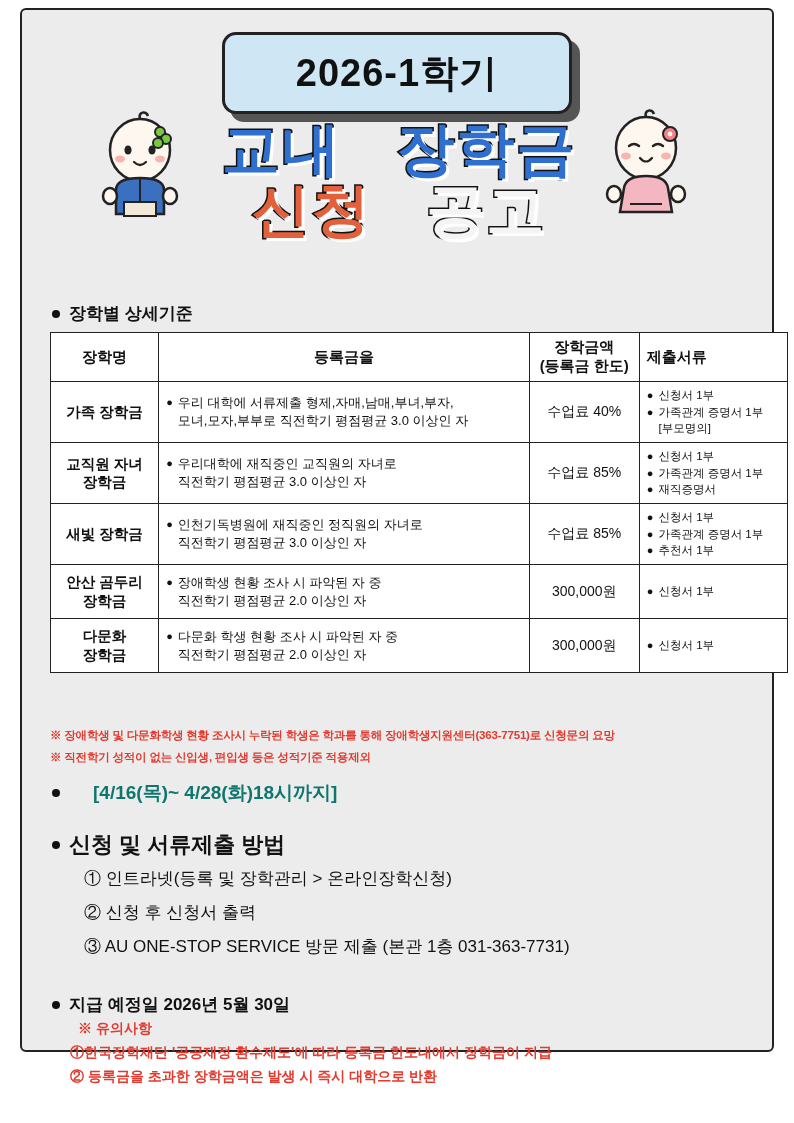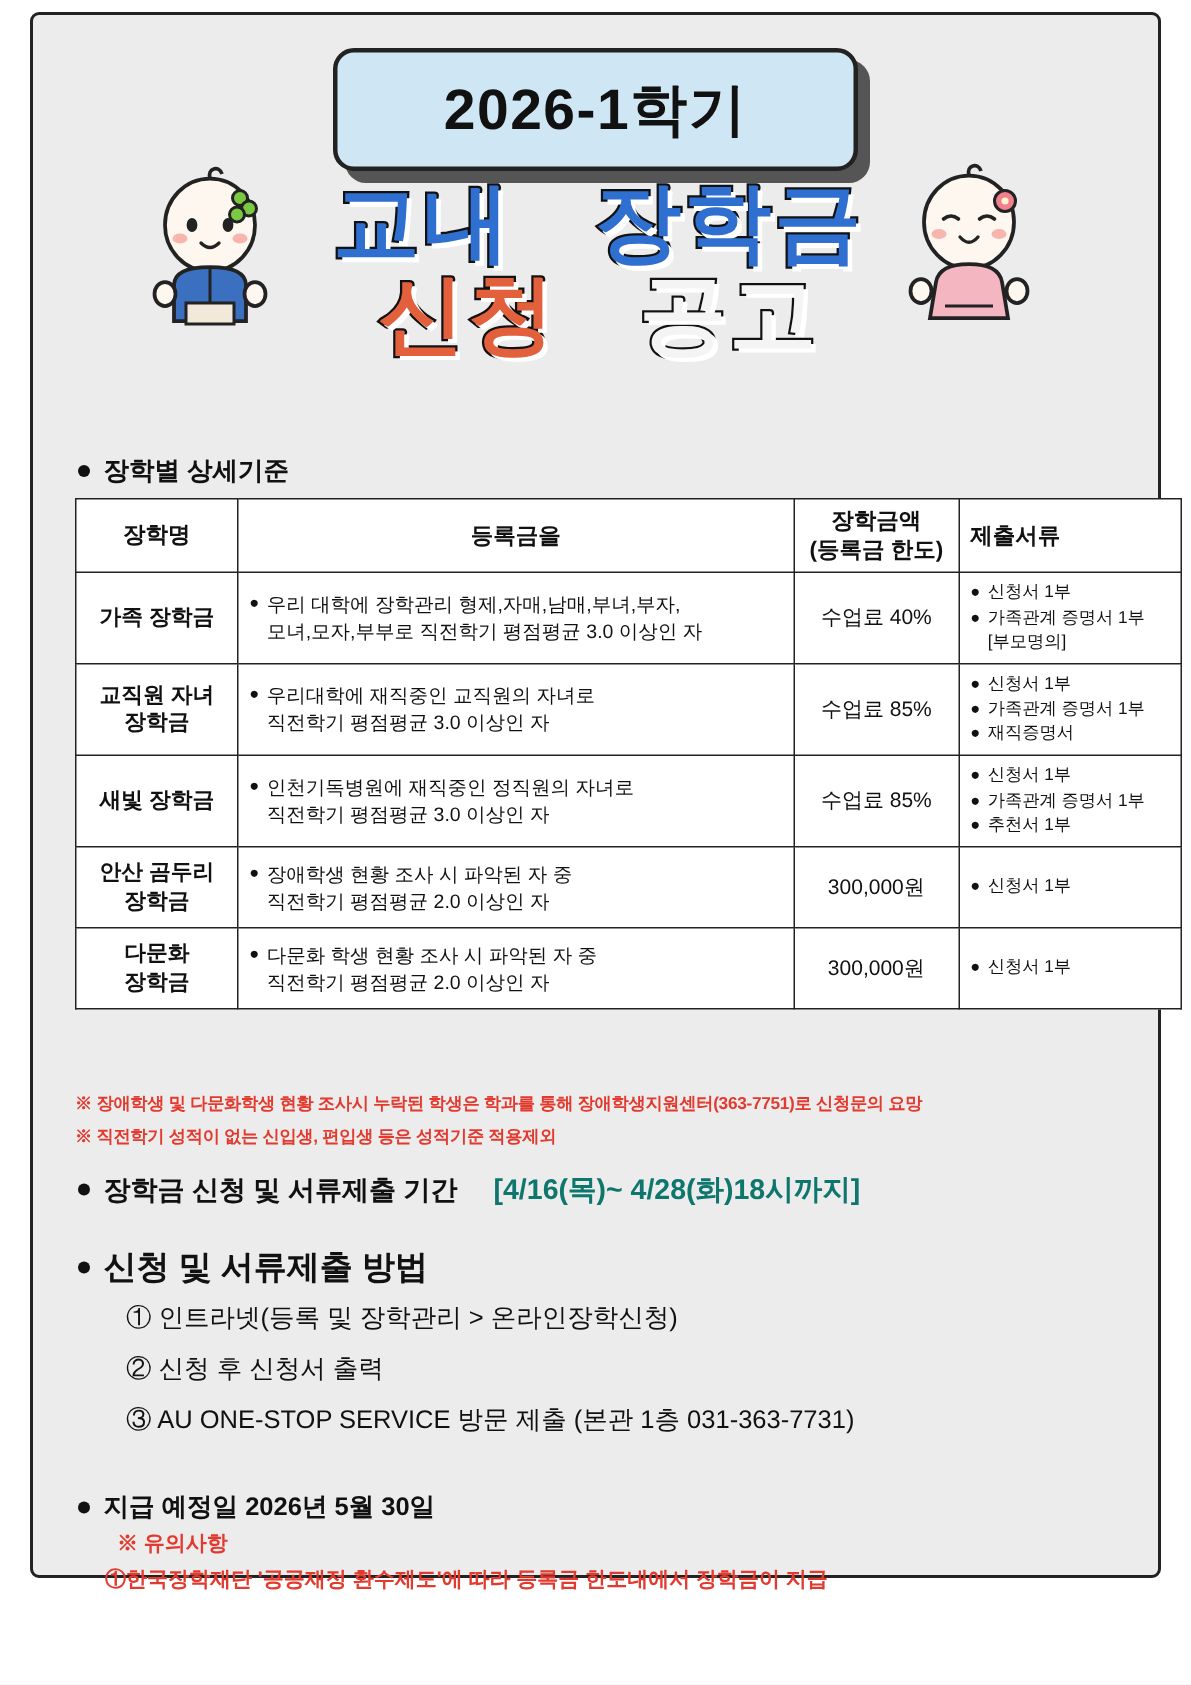--- a/index.html
+++ b/index.html
@@ -222,21 +222,21 @@
       </tr>
     </thead>
     <tbody>
 
       <tr class="row-h">
         <td class="c-name">가족 장학금</td>
         <td class="c-crit">
           <div class="li">
               <span class="d">●</span>
             <span class="crit-text">
-              <span>우리 대학에 장학관리 형제,자매,남매,부녀,부자,</span><br>
+              <span>우리 대학에 서류제출 형제,자매,남매,부녀,부자,</span><br>
               <span>모녀,모자,부부로 직전학기 평점평균 3.0 이상인 자</span>
             </span>
           </div>
         </td>
         <td class="c-amt">수업료 40%</td>
         <td class="c-doc">
           <div class="li">
               <span class="d">●</span>
               <span class="doc-text">신청서 1부</span>
             </div>
@@ -355,32 +355,32 @@
         </td>
       </tr>
     </tbody>
   </table>
 
   <div class="note" style="left:28px; top:718px;">※ 장애학생 및 다문화학생 현황 조사시 누락된 학생은 학과를 통해 장애학생지원센터(363-7751)로 신청문의 요망</div>
   <div class="note" style="left:28px; top:740px;">※ 직전학기 성적이 없는 신입생, 편입생 등은 성적기준 적용제외</div>
 
   <div class="bullet-head" style="left:30px; top:770px;">
     <span class="dot"></span>
-    <span class="period-label">장학금 신청 및 서류제출 기간</span>
     <span class="period-value">[4/16(목)~ 4/28(화)18시까지]</span>
   </div>
 
   <div class="bullet-head" style="left:30px; top:820px;">
     <span class="dot"></span>
     <span style="font-size:22px;">신청 및 서류제출 방법</span>
   </div>
   <div class="method-item" style="top:857px;">① 인트라넷(등록 및 장학관리 &gt; 온라인장학신청)</div>
   <div class="method-item" style="top:891px;">② 신청 후 신청서 출력</div>
   <div class="method-item" style="top:925px;">③ AU ONE-STOP SERVICE 방문 제출 (본관 1층 031-363-7731)</div>
 
   <div class="bullet-head" style="left:30px; top:983px;">
     <span class="dot"></span>
     <span style="font-size:17px;">지급 예정일  2026년 5월 30일</span>
   </div>
   <div class="caution" style="top:1010px; font-size:14px;">※ 유의사항</div>
   <div class="caution" style="top:1034px; left:48px;">①한국장학재단 '공공재정 환수제도'에 따라 등록금 한도내에서 장학금이 지급</div>
+  <div class="caution" style="top:1058px; left:48px;">② 등록금을 초과한 장학금액은 발생 시 즉시 대학으로 반환</div>
 
 </div>
 
 </body></html>

